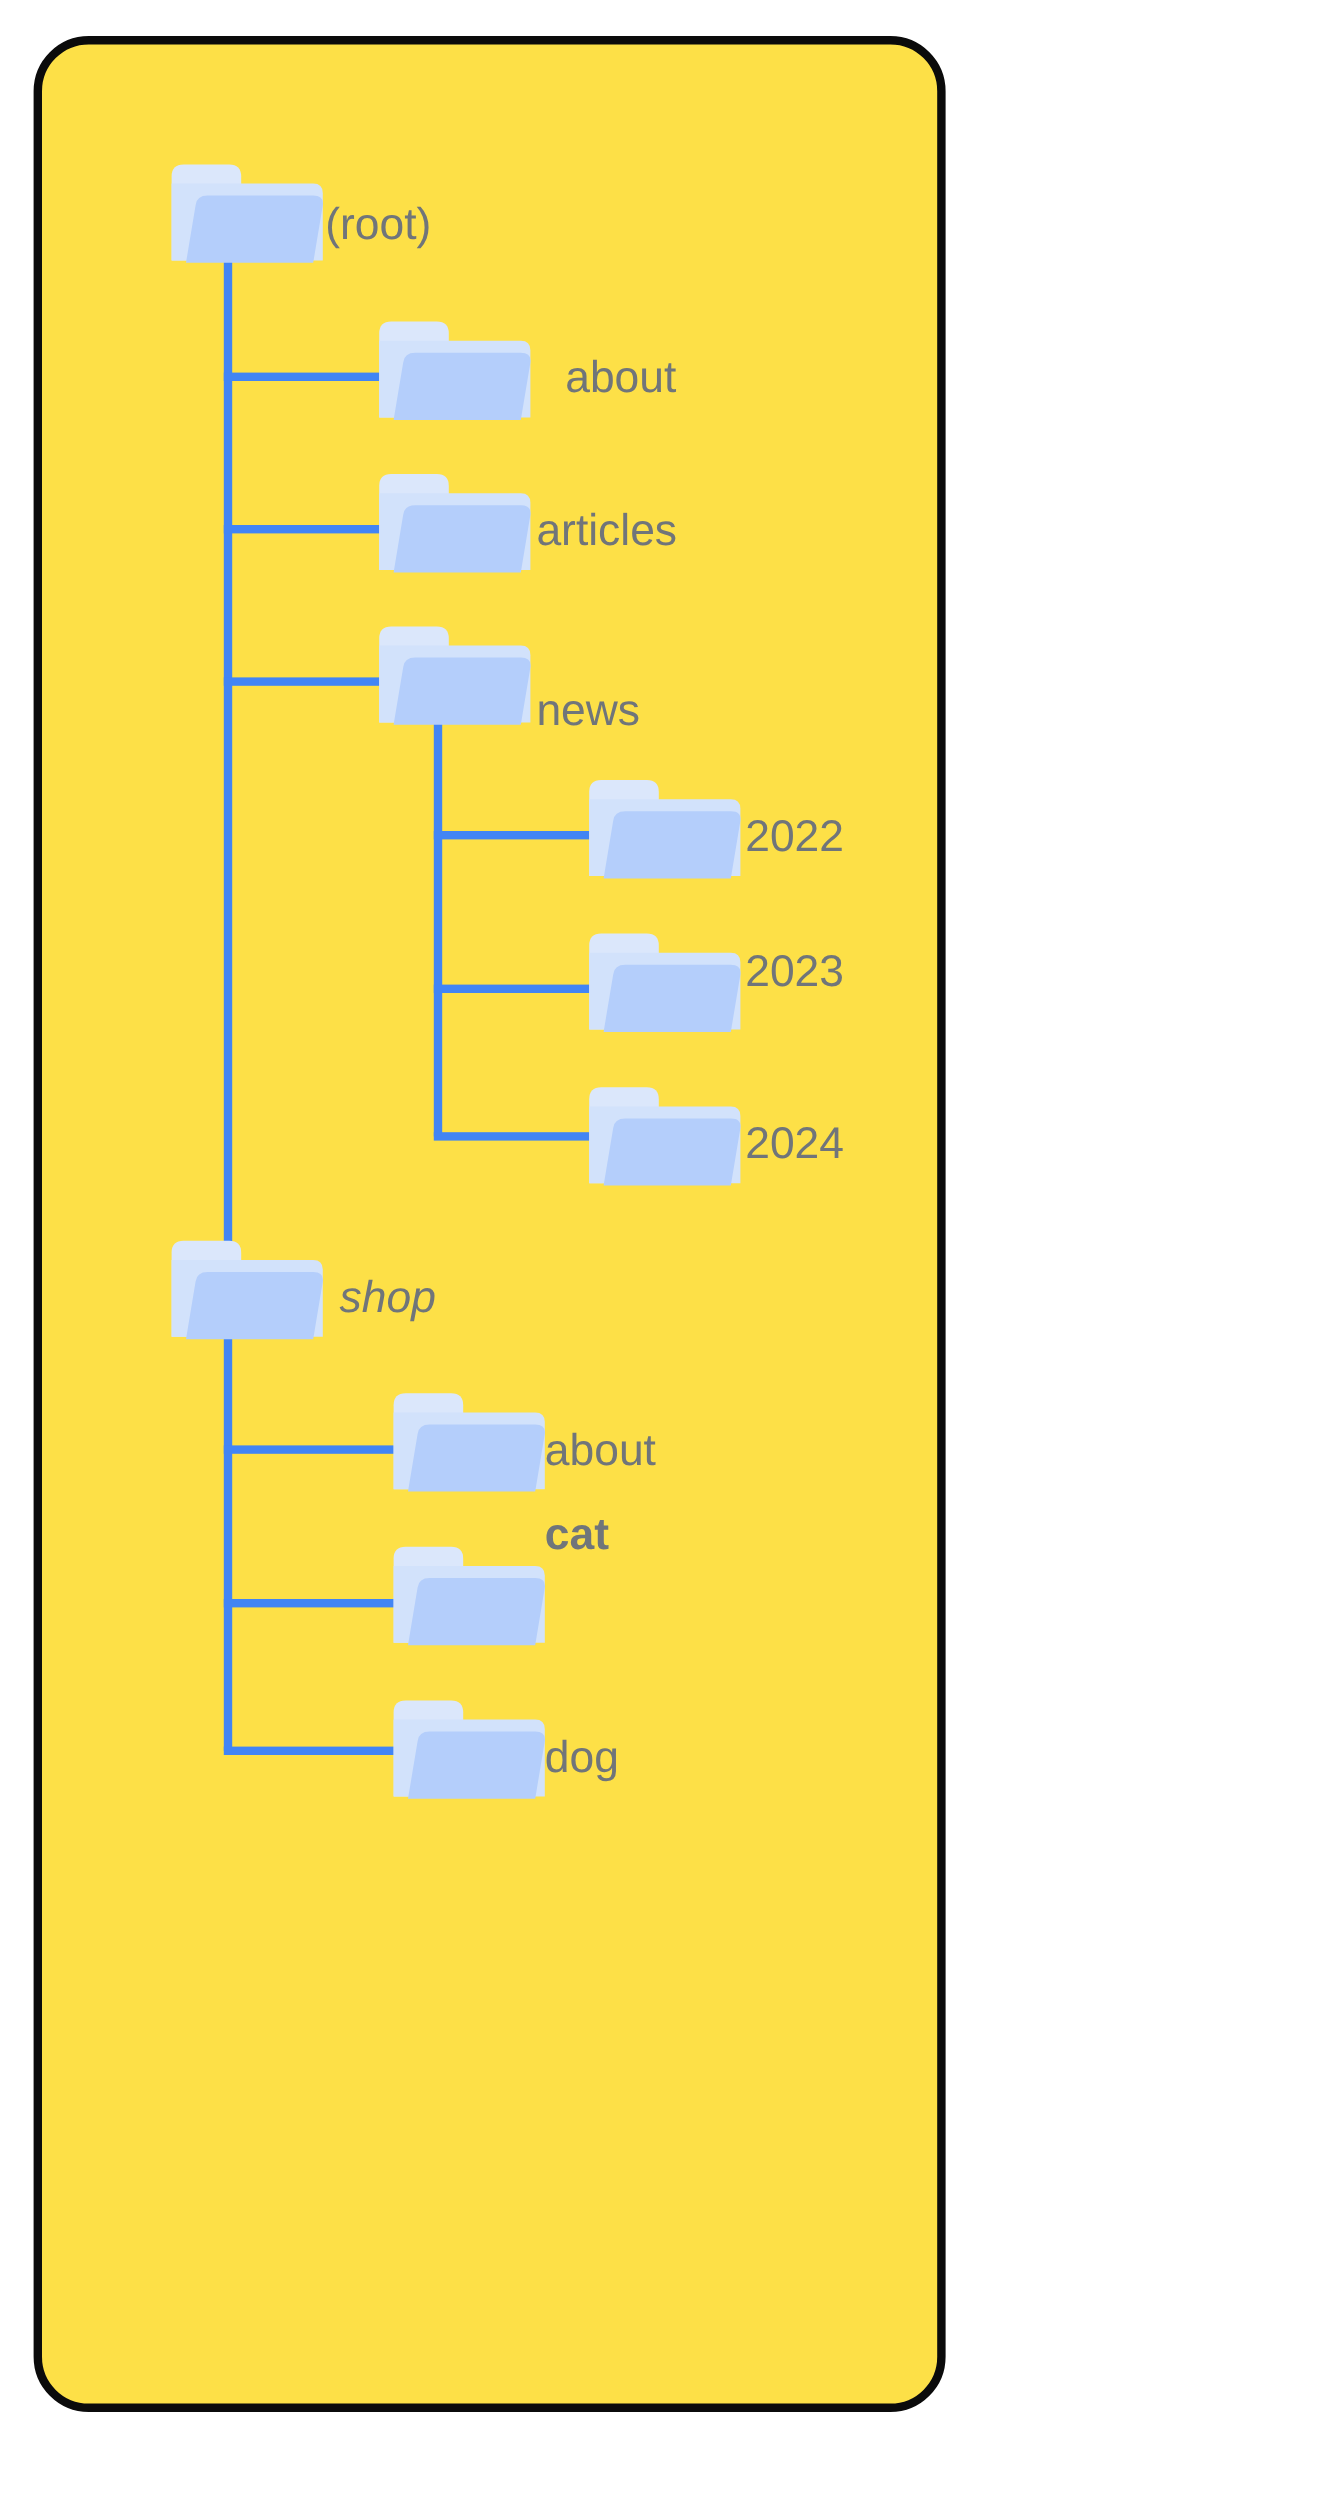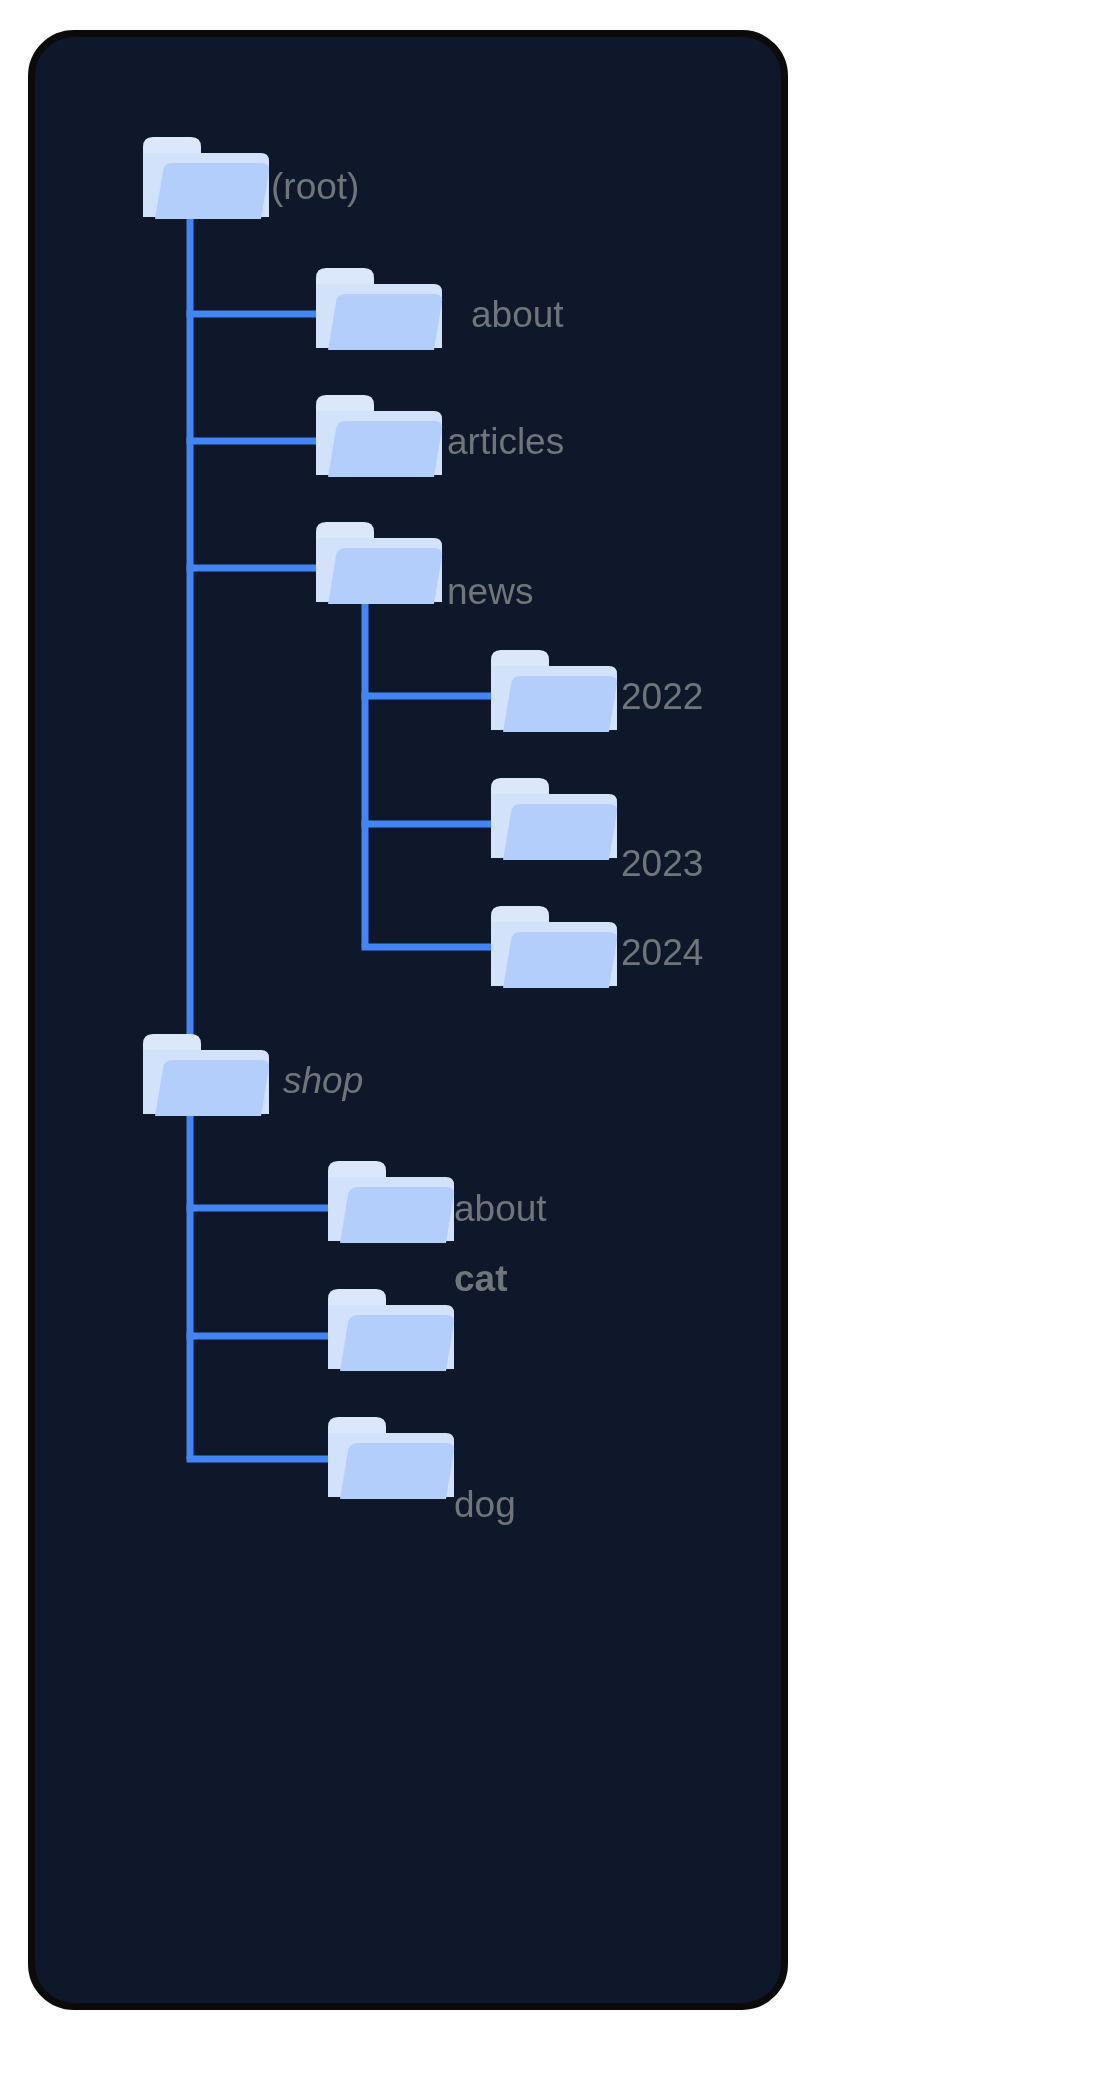--- a/index.html
+++ b/index.html
@@ -18,21 +18,21 @@
     overflow: hidden;
   }
   #card {
     position: absolute;
     left: 28px;
     top: 30px;
     width: 760px;
     height: 1980px;
     border: 7px solid #0b0b0b;
     border-radius: 46px;
-    background: #0f172a;
+    background: #fde047;
   }
   .tree-layer {
     position: absolute;
     left: 0;
     top: 0;
     width: 760px;
     height: 1980px;
     pointer-events: none;
   }
   .node {
@@ -130,21 +130,21 @@
           <div class="label" style="left: 586px; top: 641px; color: rgb(112, 117, 122);">2022</div>
         </div>
         <div class="node" style="left: 0px; top: 0px;">
           <div class="folder" style="position: absolute; left: 448px; top: 739px; width: 140px; height: 88px;">
             <svg width="140" height="88" viewBox="0 0 140 88" xmlns="http://www.w3.org/2000/svg">
               <path d="M8 12 Q8 2 18 2 L56 2 Q66 2 66 12 L66 82 L8 82 Z" fill="#dbe7fb"></path>
               <path d="M8 18 L126 18 Q134 18 134 26 L134 82 L8 82 Z" fill="#d2e2fb"></path>
               <path d="M28 36 Q29 28 38 28 L126 28 Q135 28 134 36 L126 84 L20 84 Z" fill="#b4cefb"></path>
             </svg>
           </div>
-          <div class="label" style="left: 586px; top: 808px; color: rgb(112, 117, 122);">2023</div>
+          <div class="label" style="left: 586px; top: 754px; color: rgb(112, 117, 122);">2023</div>
         </div>
         <div class="node" style="left: 0px; top: 0px;">
           <div class="folder" style="position: absolute; left: 448px; top: 867px; width: 140px; height: 88px;">
             <svg width="140" height="88" viewBox="0 0 140 88" xmlns="http://www.w3.org/2000/svg">
               <path d="M8 12 Q8 2 18 2 L56 2 Q66 2 66 12 L66 82 L8 82 Z" fill="#dbe7fb"></path>
               <path d="M8 18 L126 18 Q134 18 134 26 L134 82 L8 82 Z" fill="#d2e2fb"></path>
               <path d="M28 36 Q29 28 38 28 L126 28 Q135 28 134 36 L126 84 L20 84 Z" fill="#b4cefb"></path>
             </svg>
           </div>
           <div class="label" style="left: 586px; top: 897px; color: rgb(112, 117, 122); text-align: right;">2024</div>
@@ -180,18 +180,18 @@
           <div class="label" style="left: 419px; top: 1223px; color: rgb(112, 117, 122); font-weight: bold;">cat</div>
         </div>
         <div class="node" style="left: 0px; top: 0px;">
           <div class="folder" style="position: absolute; left: 285px; top: 1378px; width: 140px; height: 88px;">
             <svg width="140" height="88" viewBox="0 0 140 88" xmlns="http://www.w3.org/2000/svg">
               <path d="M8 12 Q8 2 18 2 L56 2 Q66 2 66 12 L66 82 L8 82 Z" fill="#dbe7fb"></path>
               <path d="M8 18 L126 18 Q134 18 134 26 L134 82 L8 82 Z" fill="#d2e2fb"></path>
               <path d="M28 36 Q29 28 38 28 L126 28 Q135 28 134 36 L126 84 L20 84 Z" fill="#b4cefb"></path>
             </svg>
           </div>
-          <div class="label" style="left: 419px; top: 1409px; color: rgb(112, 117, 122); margin-top: 40px;">dog</div>
+          <div class="label" style="left: 419px; top: 1409px; color: rgb(112, 117, 122);">dog</div>
         </div>
       </div>
 
   </div>
 </div>
 
 </body></html>

